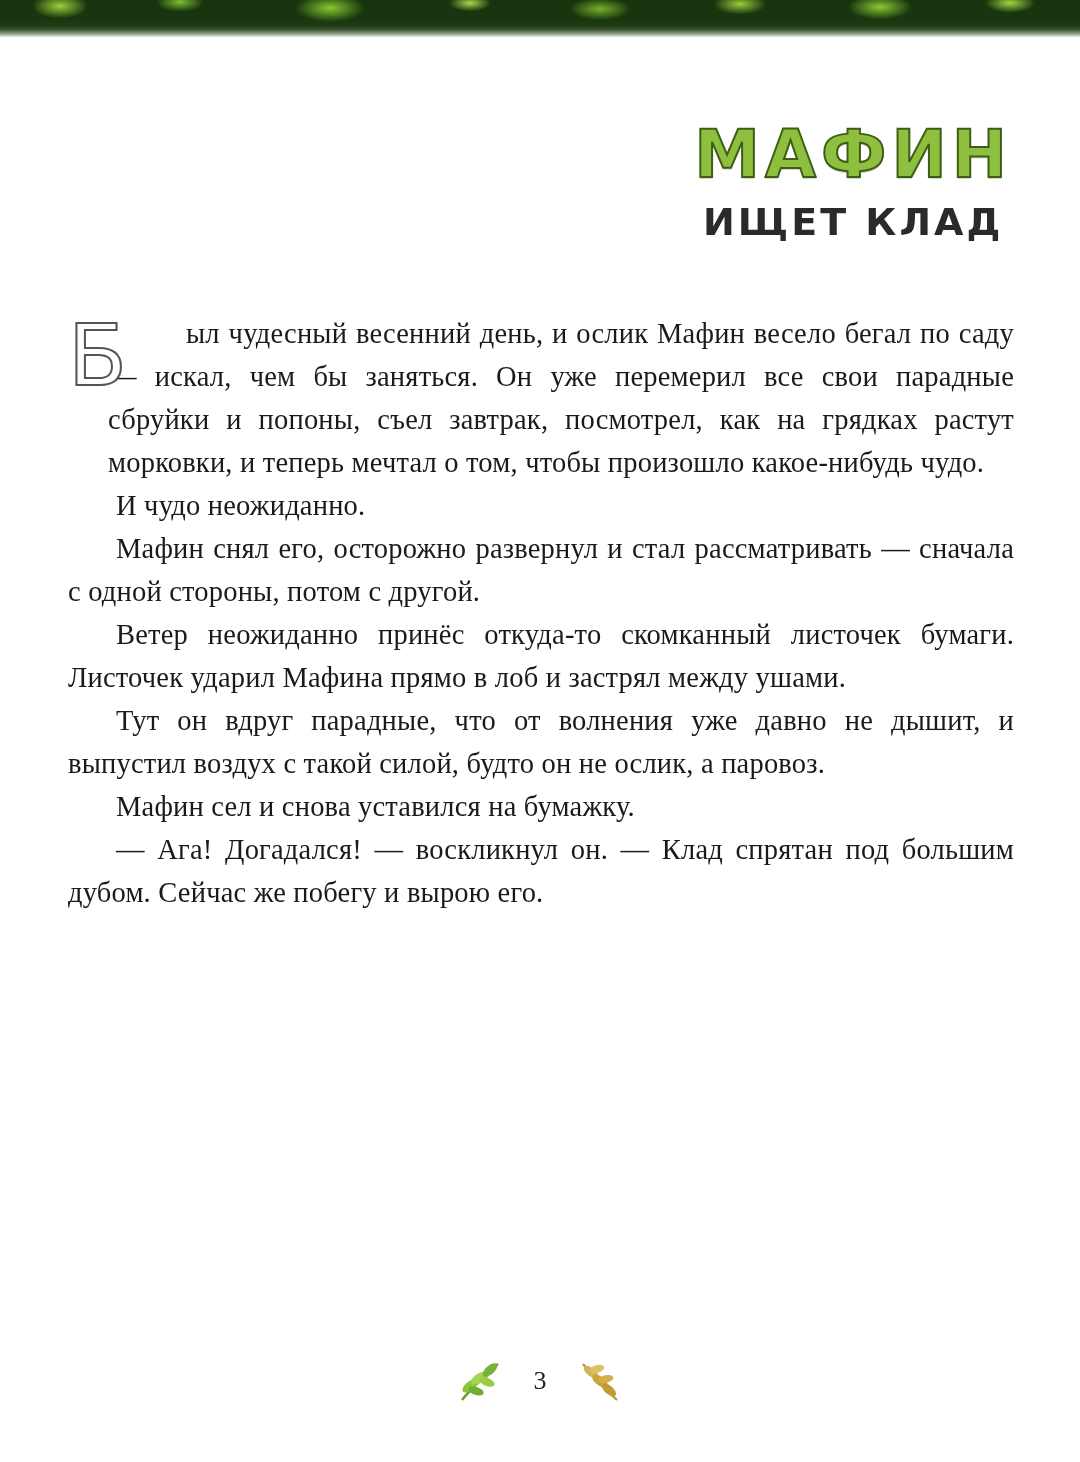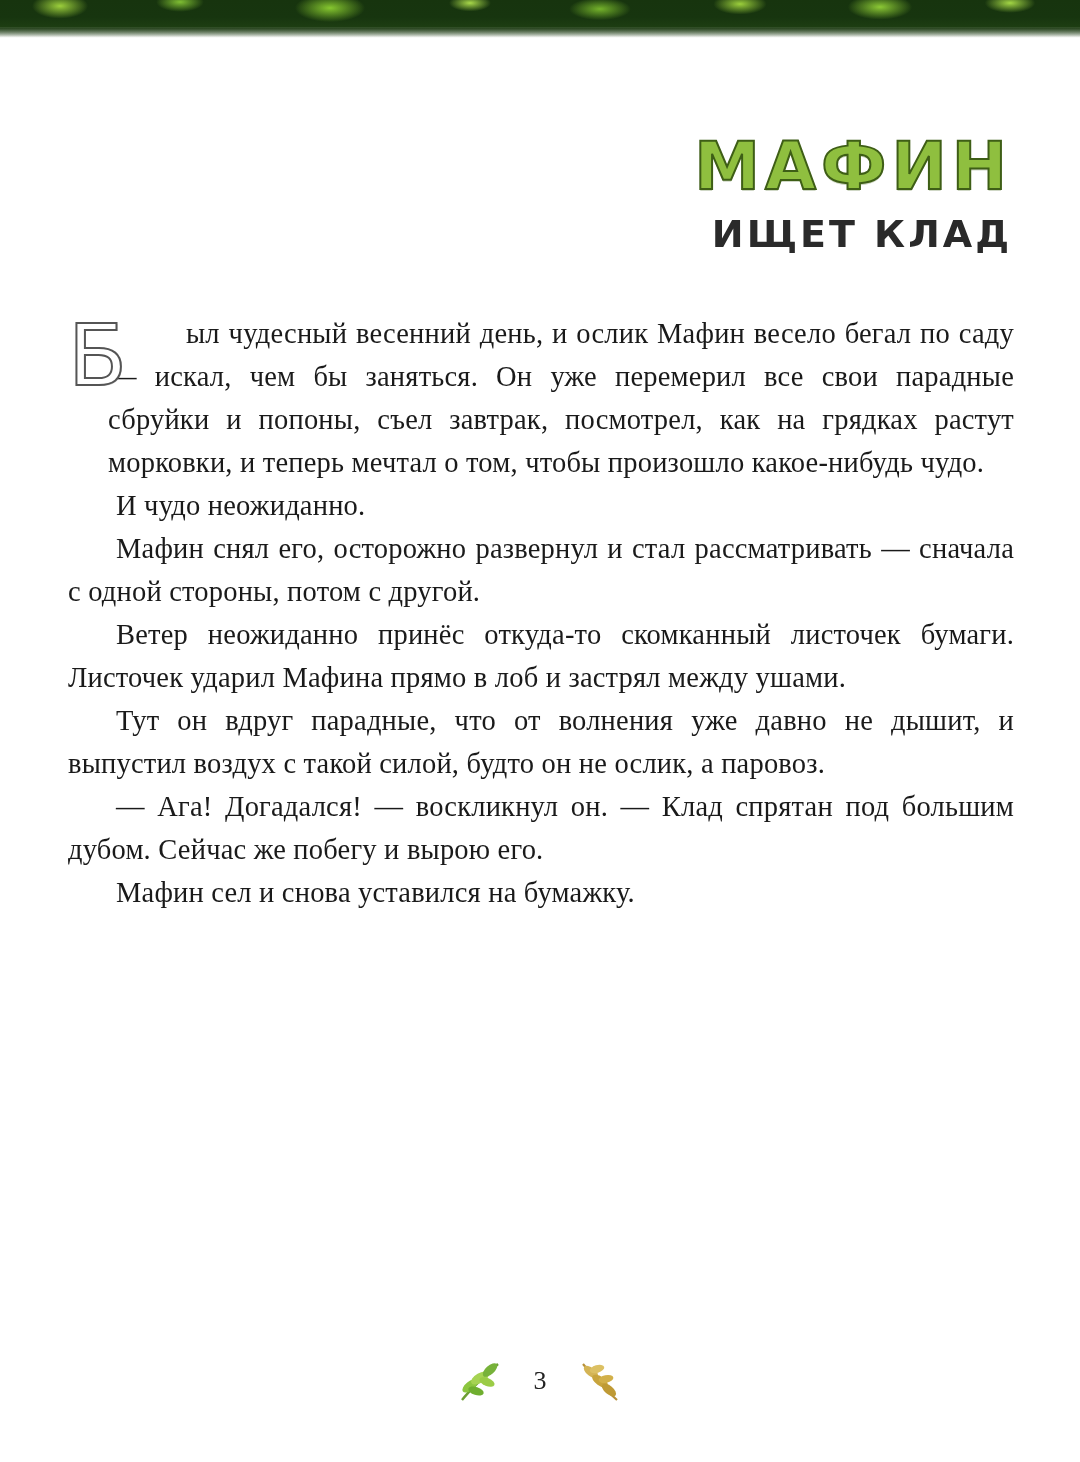--- a/index.html
+++ b/index.html
@@ -37,21 +37,21 @@
     content: "";
     position: absolute;
     left: 0; right: 0; bottom: 0;
     height: 10px;
     background: linear-gradient(180deg, rgba(23,52,14,0.55) 0%, rgba(255,255,255,0) 100%);
   }
 
   
   .title-block {
     position: absolute;
-    top: 132px;
+    top: 120px;
     right: 68px;
     text-align: right;
   }
   .title-main {
     font-family: "DejaVu Sans", sans-serif;
     font-weight: bold;
     font-size: 66px;
     letter-spacing: 5px;
     color: #8fbf3f;
     -webkit-text-stroke: 2px #3e5e16;
@@ -59,20 +59,21 @@
     line-height: 1.05;
   }
   .title-sub {
     font-family: "DejaVu Sans", sans-serif;
     font-weight: bold;
     font-size: 38px;
     letter-spacing: 3px;
     color: #2a2a2a;
     margin-top: 14px;
     line-height: 1.05;
+    text-align: center;
   }
 
   
   .body-text {
     position: absolute;
     top: 312px;
     left: 68px;
     width: 946px;
     font-size: 28.5px;
     line-height: 43px;
@@ -137,22 +138,22 @@
 </div>
 
 <div class="body-text">
   <span class="dropcap">Б</span>
 
   <p class="first"><span class="lead-pad"></span><span>ыл чудесный весенний день, и ослик Мафин весело бегал по саду — искал, чем бы заняться. Он уже перемерил все свои парадные сбруйки и попоны, съел завтрак, посмотрел, как на грядках растут морковки, и теперь мечтал о том, чтобы произошло какое-нибудь чудо.</span></p>
   <p>И чудо неожиданно.</p>
   <p>Мафин снял его, осторожно развернул и стал рассматривать — сначала с одной стороны, потом с другой.</p>
   <p>Ветер неожиданно принёс откуда-то скомканный листочек бумаги. Листочек ударил Мафина прямо в лоб и застрял между ушами.</p>
   <p>Тут он вдруг парадные, что от волнения уже давно не дышит, и выпустил воздух с такой силой, будто он не ослик, а паровоз.</p>
+  <p>Мафин сел и снова уставился на бумажку.</p>
   <p>— Ага! Догадался! — воскликнул он. — Клад спрятан под большим дубом. Сейчас же побегу и вырою его.</p>
-  <p>Мафин сел и снова уставился на бумажку.</p>
 </div>
 
 <div class="footer">
   <svg class="sprig" width="54" height="46" viewBox="0 0 54 46">
     <path d="M8 42 C16 32, 26 22, 44 6" stroke="#6d9e33" stroke-width="2.4" fill="none"></path>
     <ellipse cx="16" cy="28" rx="9" ry="4.5" fill="#8cc63f" transform="rotate(-38 16 28)"></ellipse>
     <ellipse cx="26" cy="20" rx="10" ry="4.8" fill="#a6d353" transform="rotate(-30 26 20)"></ellipse>
     <ellipse cx="36" cy="12" rx="9" ry="4.4" fill="#77b23a" transform="rotate(-42 36 12)"></ellipse>
     <ellipse cx="22" cy="33" rx="8" ry="4" fill="#6fae2f" transform="rotate(18 22 33)"></ellipse>
     <ellipse cx="33" cy="24" rx="8" ry="4" fill="#9bcc46" transform="rotate(22 33 24)"></ellipse>

